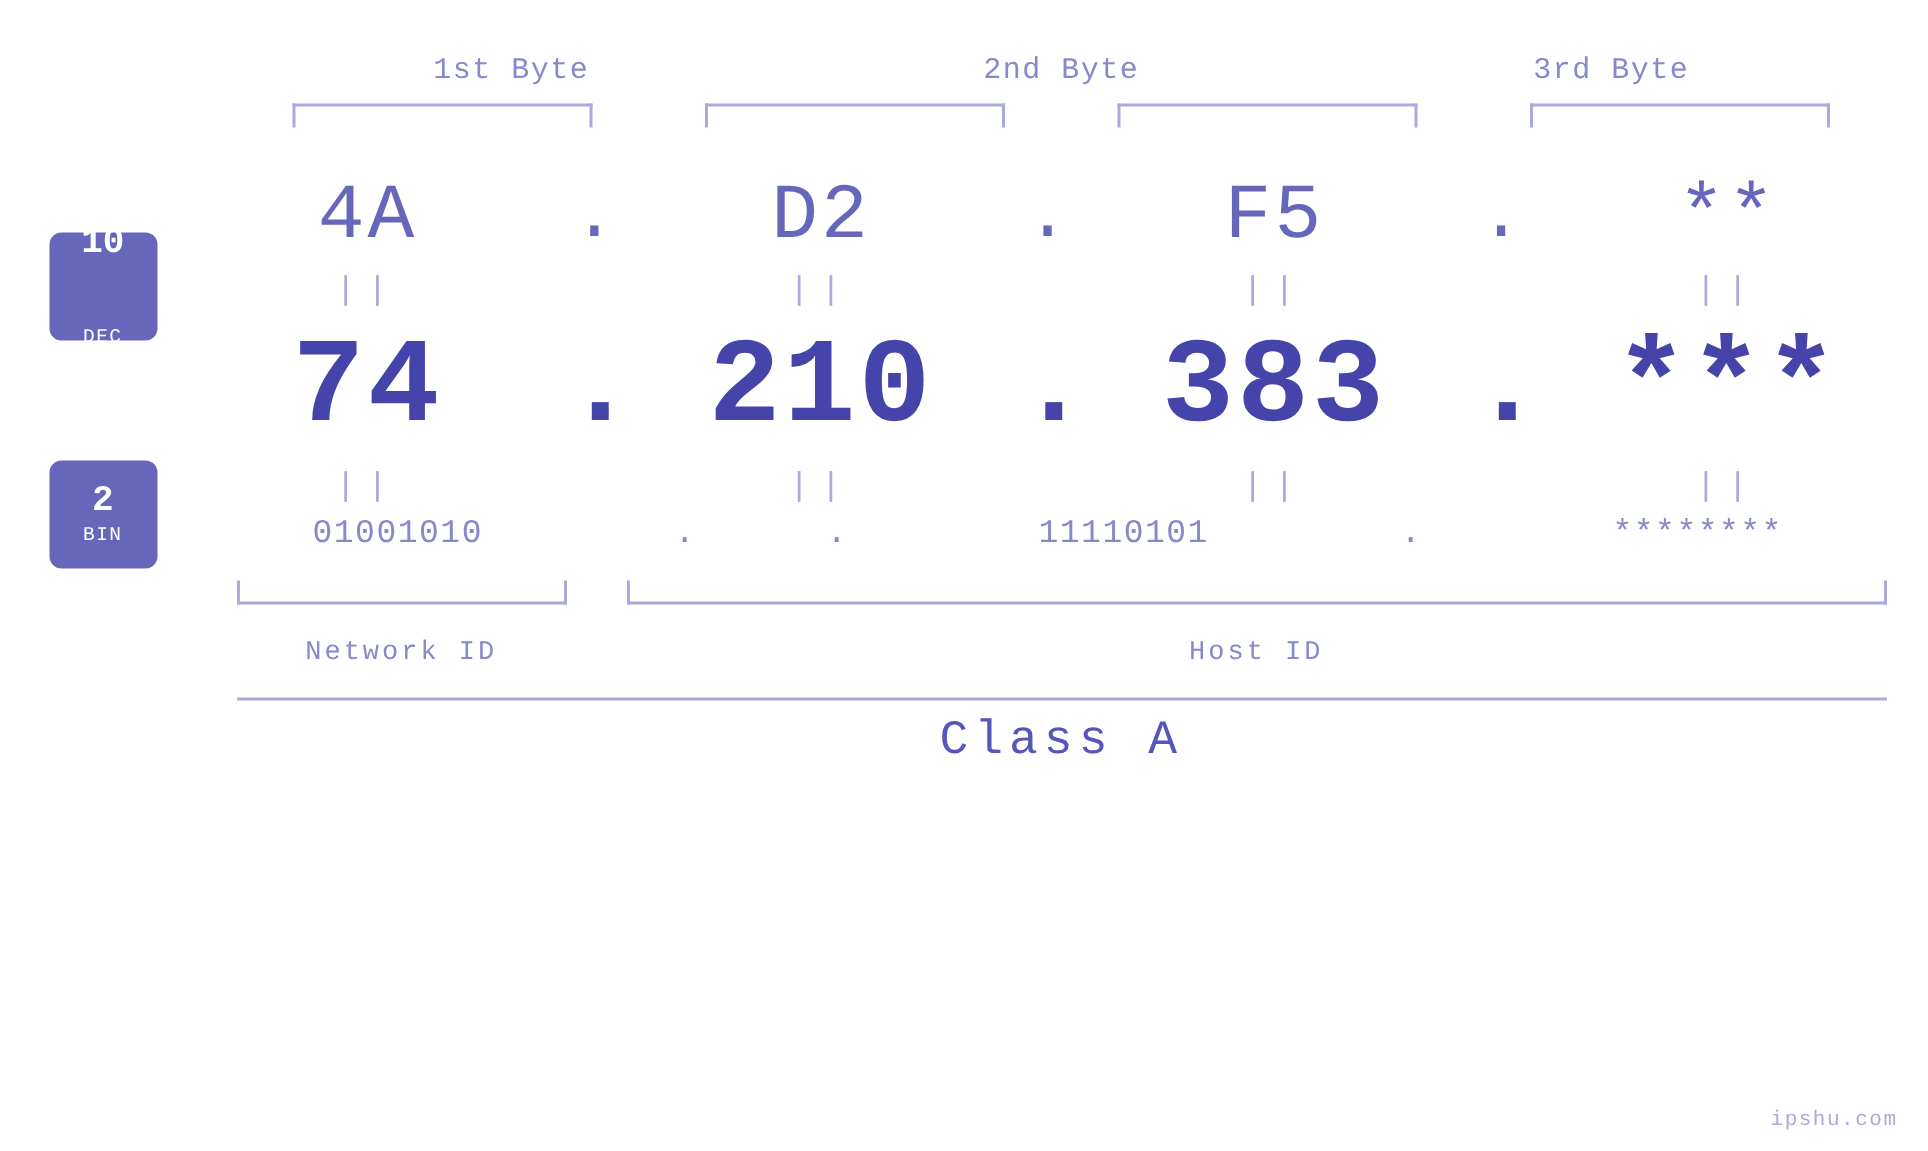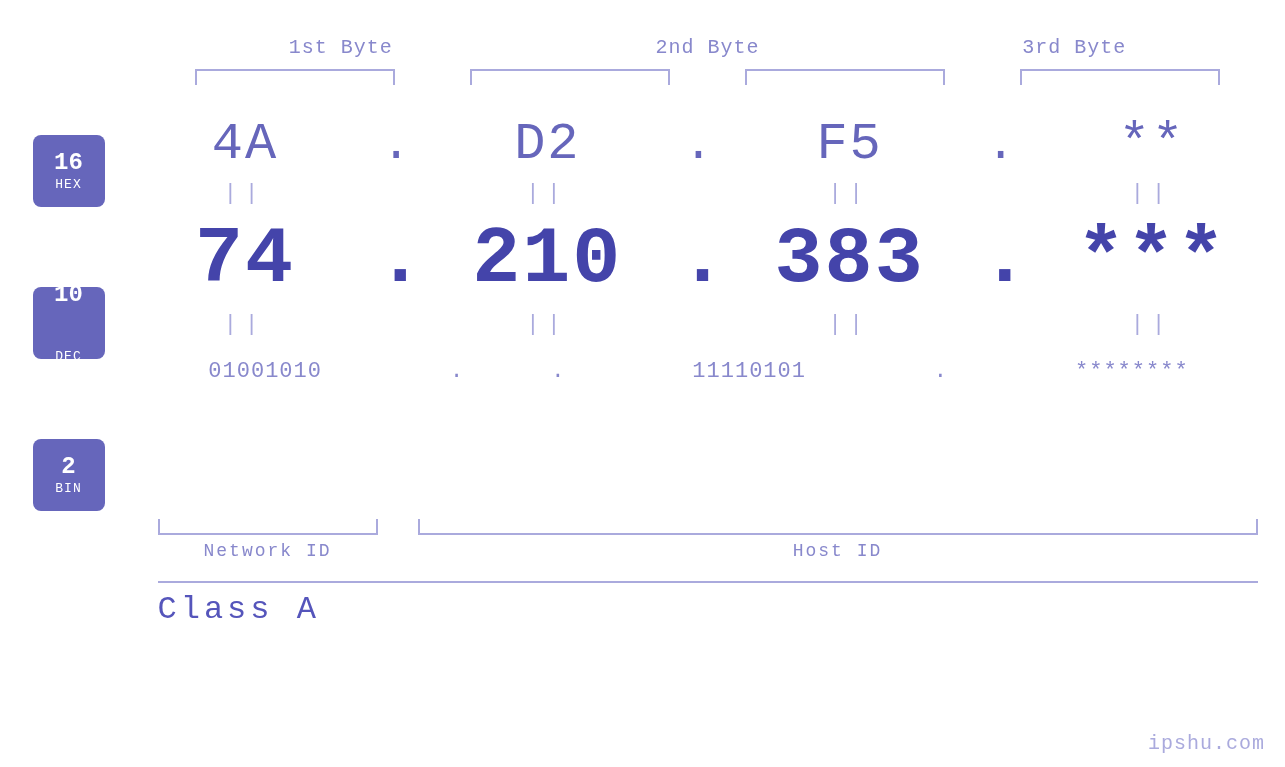--- a/index.html
+++ b/index.html
@@ -216,21 +216,21 @@
       border-bottom: 2px solid #aaaadd;
       border-left: 2px solid #aaaadd;
       border-right: 2px solid #aaaadd;
     }
 
     
     .id-labels-row {
       display: flex;
       width: 1100px;
       margin-left: 130px;
-      margin-top: 6px;
+      margin-top: 22px;
     }
 
     .network-id-label {
       width: 220px;
       text-align: center;
       color: #8888cc;
       font-size: 18px;
       letter-spacing: 2px;
     }
 
@@ -248,44 +248,44 @@
       width: 1100px;
       margin-left: 130px;
       margin-top: 20px;
       border-bottom: 2px solid #aaaadd;
     }
 
     
     .class-label-row {
       width: 1100px;
       margin-left: 130px;
-      text-align: left;
+      text-align: center;
       margin-top: 8px;
     }
 
     .class-label {
       color: #5555bb;
       font-size: 32px;
       letter-spacing: 4px;
     }
 
     
     .watermark {
       position: absolute;
       bottom: 12px;
       right: 20px;
       color: #aaaadd;
-      font-size: 20px;
+      font-size: 14px;
       letter-spacing: 1px;
     }
 
     
     .hex-row { margin-top: 10px; }
     .dec-row { margin-top: 2px; }
-    .bin-row { margin-top: 16px; }
+    .bin-row { margin-top: 0; }
   </style>
 </head>
 <body>
 
 <div class="main-container">
 
   <div class="byte-headers">
     <div class="byte-header">1st Byte</div>
     <div class="byte-header">2nd Byte</div>
     <div class="byte-header">3rd Byte</div>
@@ -294,24 +294,20 @@
   <div class="bracket-row">
     <div class="bracket"></div>
     <div class="bracket"></div>
     <div class="bracket"></div>
     <div class="bracket"></div>
   </div>
 
   <div class="content-area">
 
     <div class="badges-col">
-      <div class="badge">
-        <span class="badge-num">16</span>
-        <span class="badge-label">HEX</span>
-      </div>
       <div class="badge" style="margin-top:20px;gap:41px;">
         <span class="badge-num">10</span>
         <span class="badge-label">DEC</span>
       </div>
       <div class="badge" style="margin-top:20px;">
         <span class="badge-num">2</span>
         <span class="badge-label">BIN</span>
       </div>
     </div>
 

